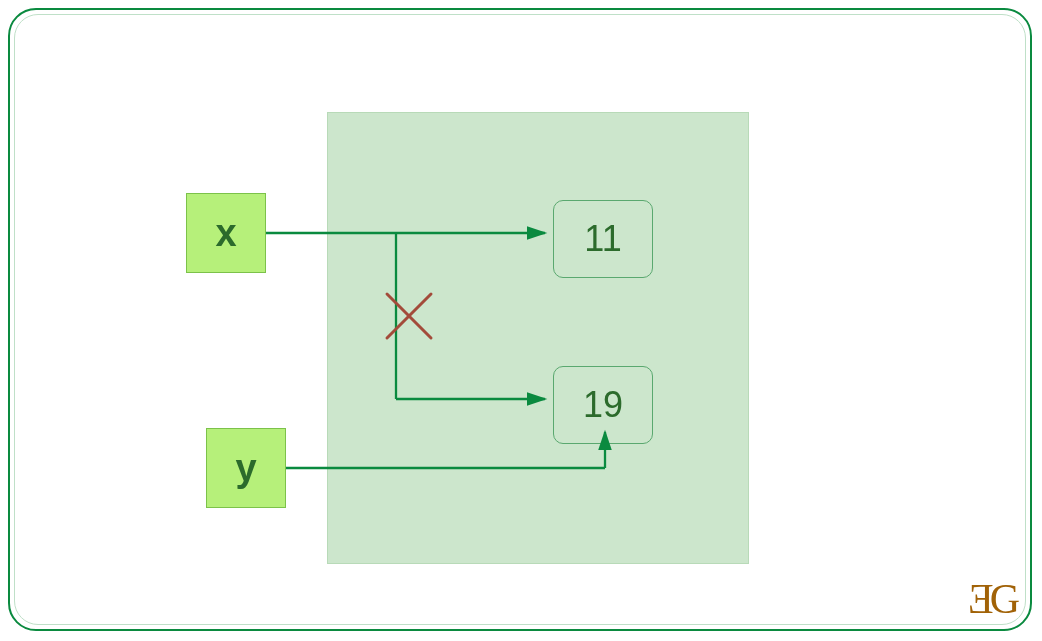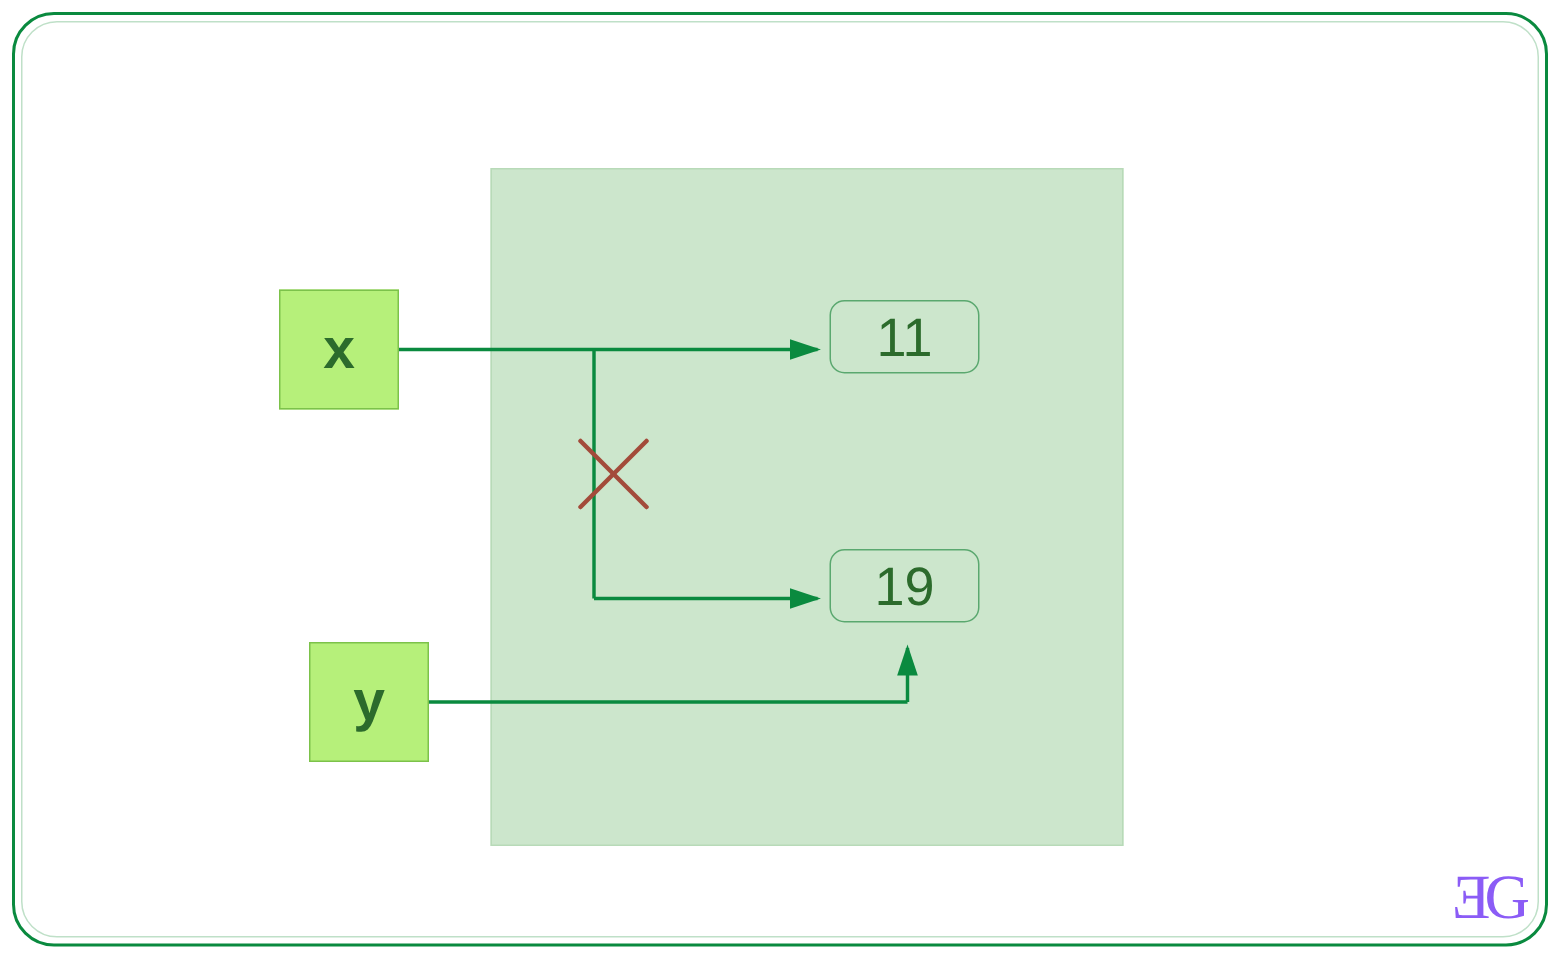--- a/index.html
+++ b/index.html
@@ -45,39 +45,39 @@
     display: flex;
     align-items: center;
     justify-content: center;
     font-size: 38px;
     font-weight: bold;
     color: #2c6b2c;
   }
   .val-box {
     position: absolute;
     width: 100px;
-    height: 49px;
+    height: 78px;
     background: #cce6cc;
     border: 1px solid #5aa86f;
     border-radius: 10px;
     box-sizing: border-box;
     display: flex;
     align-items: center;
     justify-content: center;
     font-size: 36px;
     color: #2c6b2c;
   }
   .logo {
     position: absolute;
     right: 26px;
     bottom: 18px;
     font-family: Georgia, 'Times New Roman', serif;
     font-size: 42px;
     font-weight: normal;
-    color: #8b5cf6;
+    color: #a16207;
     letter-spacing: -4px;
   }
   svg.arrows {
     position: absolute;
     left: 0;
     top: 0;
     width: 1042px;
     height: 641px;
     pointer-events: none;
   }

